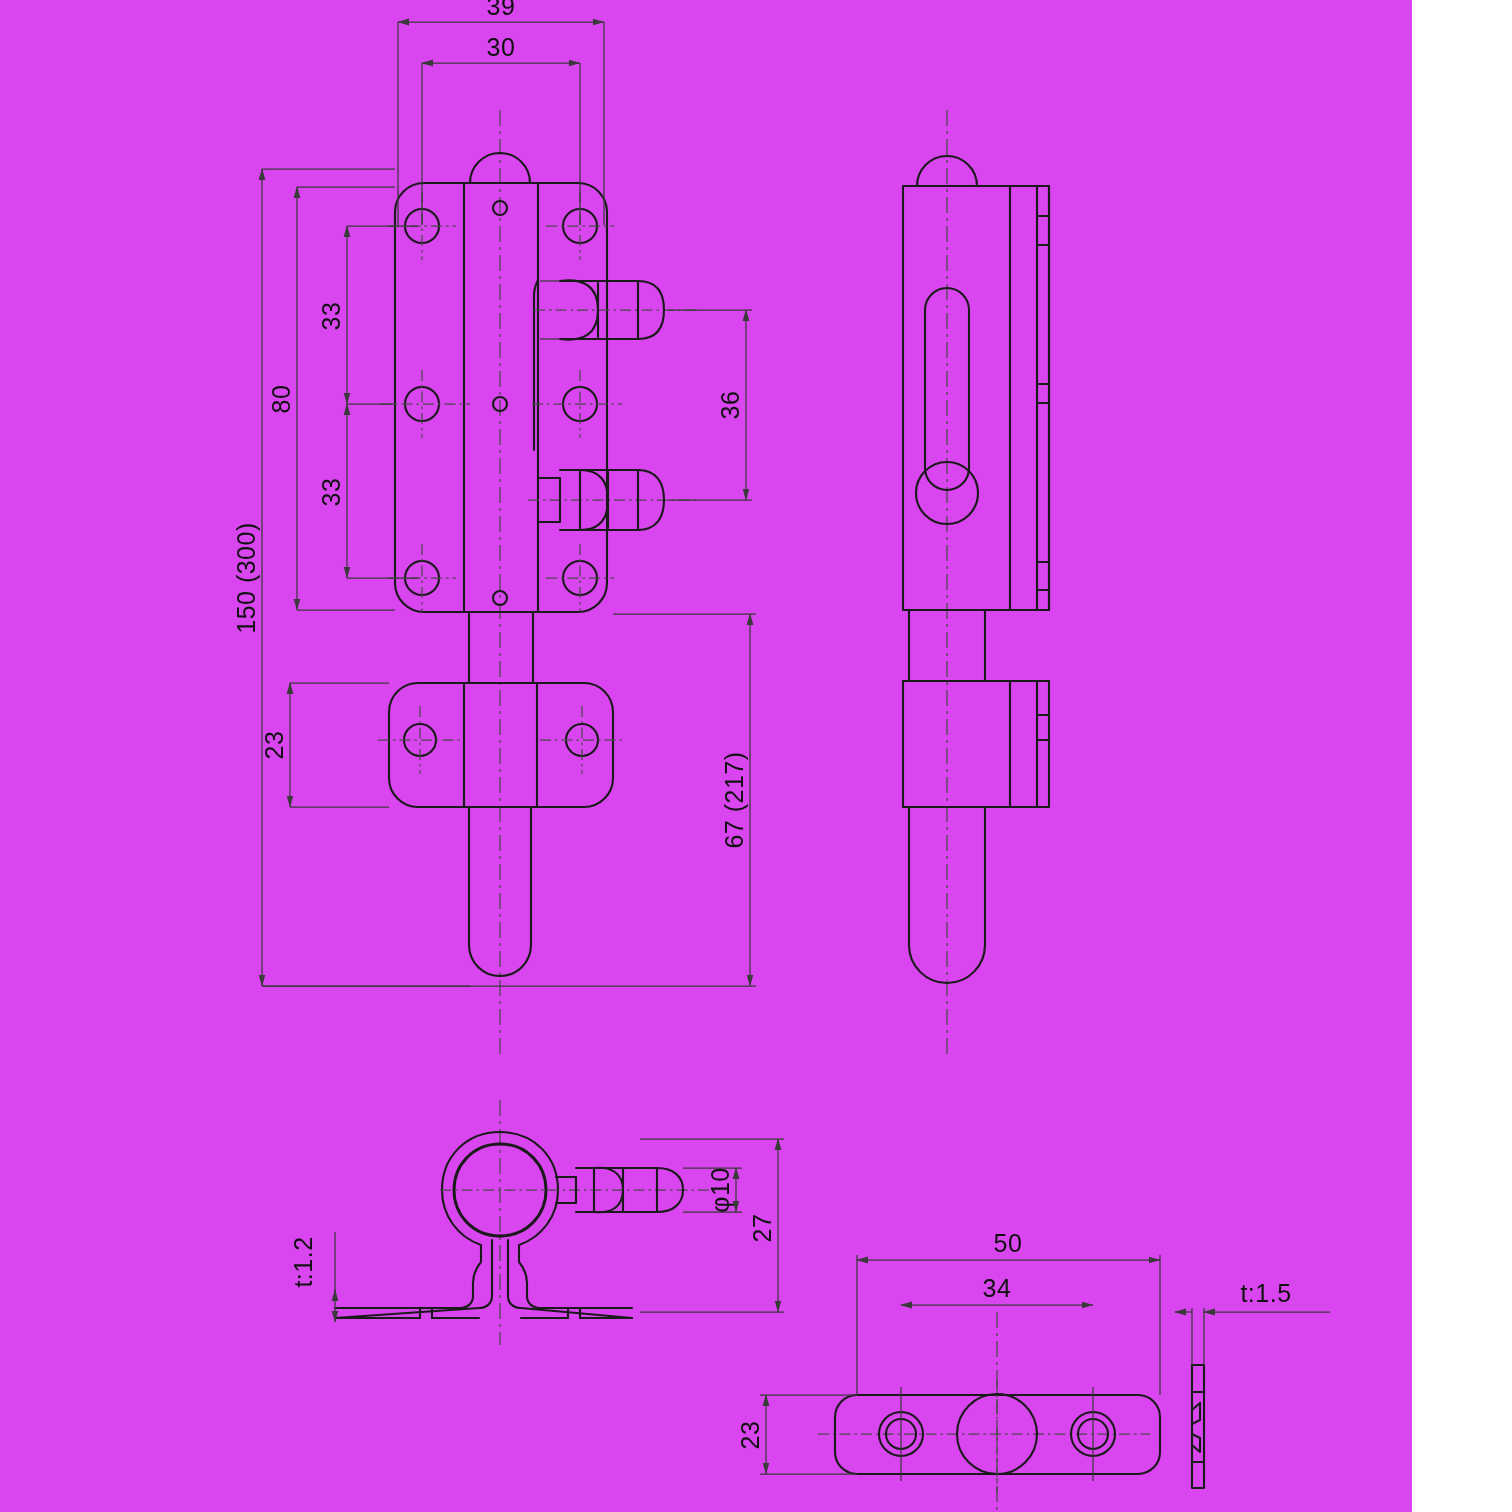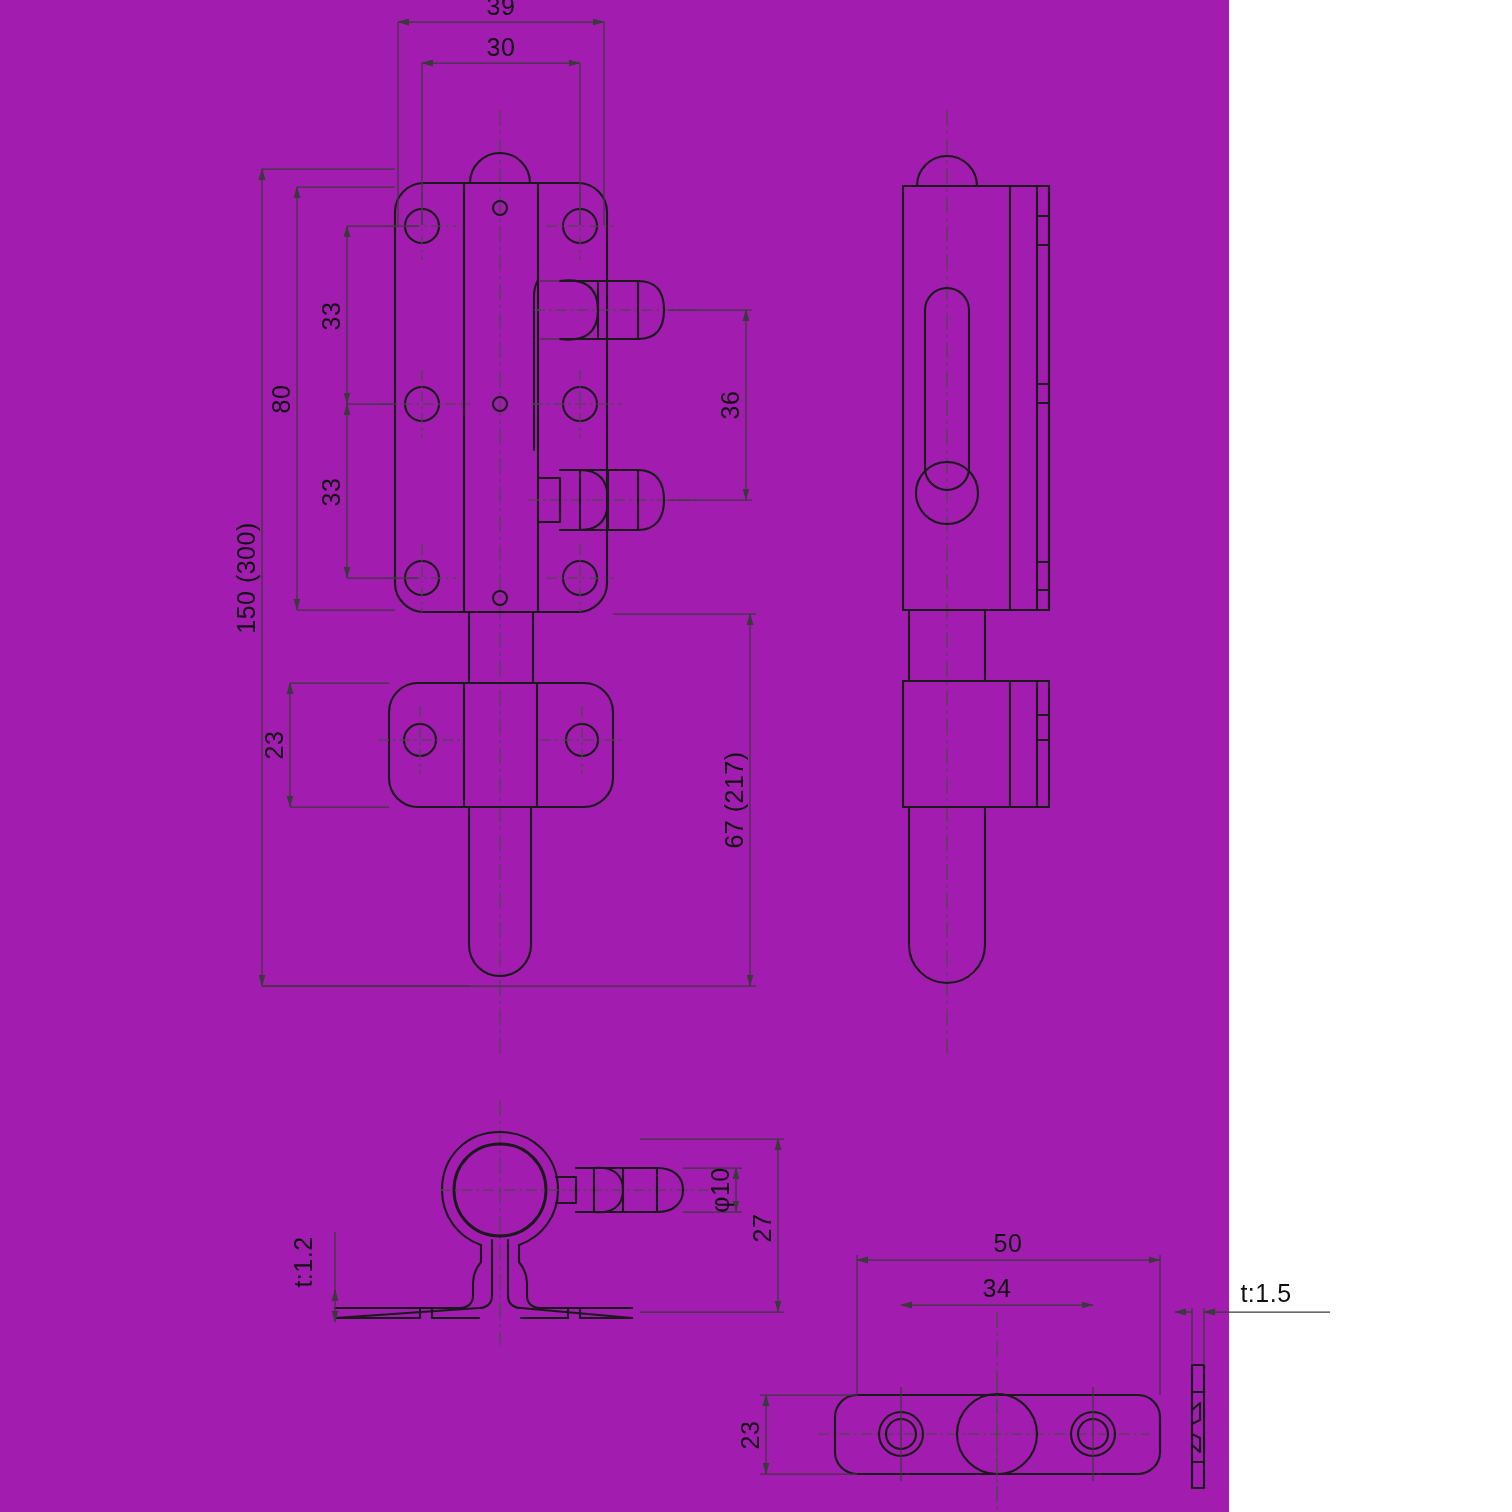--- a/index.html
+++ b/index.html
@@ -1,18 +1,18 @@
 <!DOCTYPE html>
 <html><head>
 <meta charset="utf-8">
 <style>
   html,body{margin:0;padding:0;background:#ffffff;}
   body{width:1512px;height:1512px;overflow:hidden;
        font-family:"Liberation Sans","DejaVu Sans",sans-serif;}
-  #sheet{position:relative;width:1229px;height:1512px;background:#a21caf;}
+  #sheet{position:relative;width:1412px;height:1512px;background:#d946ef;}
   svg{display:block;}
   .obj{fill:none;stroke:#1a1a1a;stroke-width:2.1;stroke-linecap:round;stroke-linejoin:round;}
   .objT{fill:none;stroke:#1a1a1a;stroke-width:2.9;stroke-linecap:round;stroke-linejoin:round;}
   .thin{fill:none;stroke:#3a3a3a;stroke-width:1.25;}
   .dim{fill:none;stroke:#3a3a3a;stroke-width:1.25;}
   .cl{fill:none;stroke:#4a4a4a;stroke-width:1.25;stroke-dasharray:16 5 3 5;}
   .cls{fill:none;stroke:#4a4a4a;stroke-width:1.25;stroke-dasharray:11 4 2.5 4;}
   .arw{fill:#3a3a3a;stroke:none;}
   text.dimtxt{font-family:"Liberation Sans","DejaVu Sans",sans-serif;
               font-size:25px;fill:#111;letter-spacing:0.5px;}

